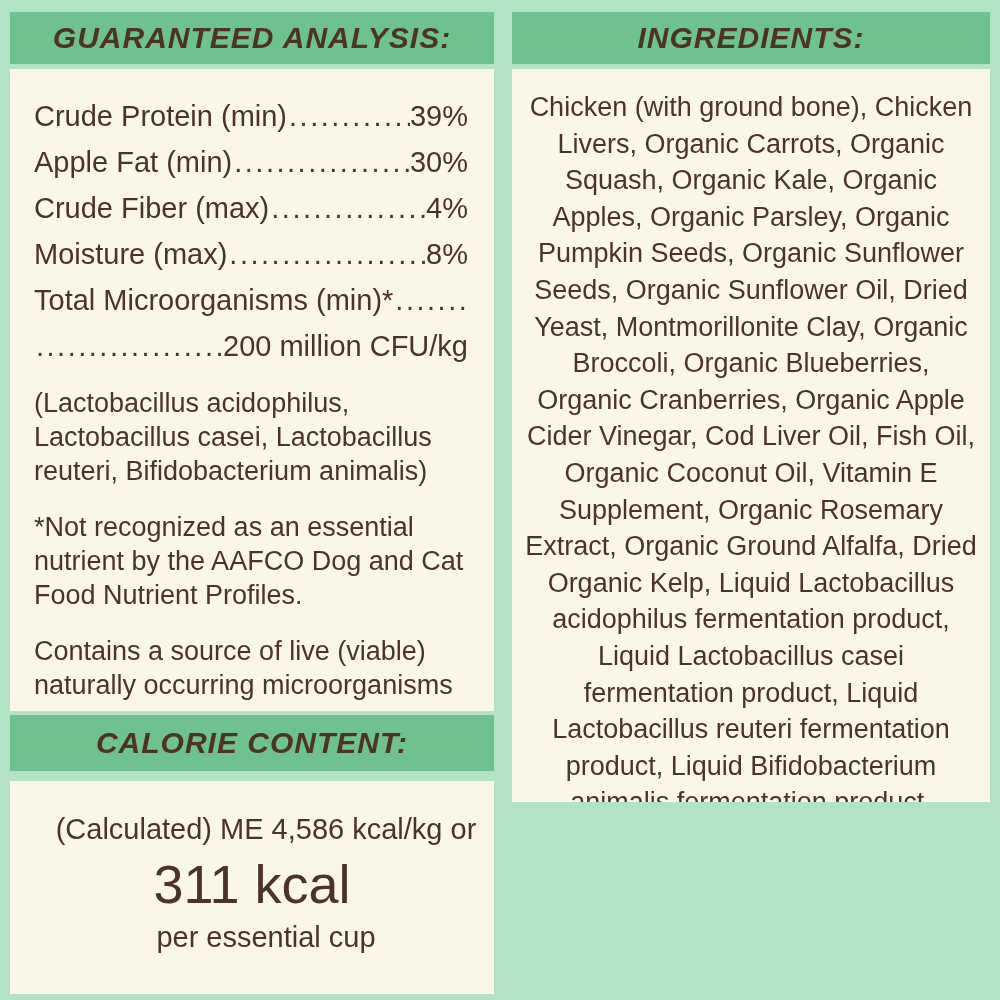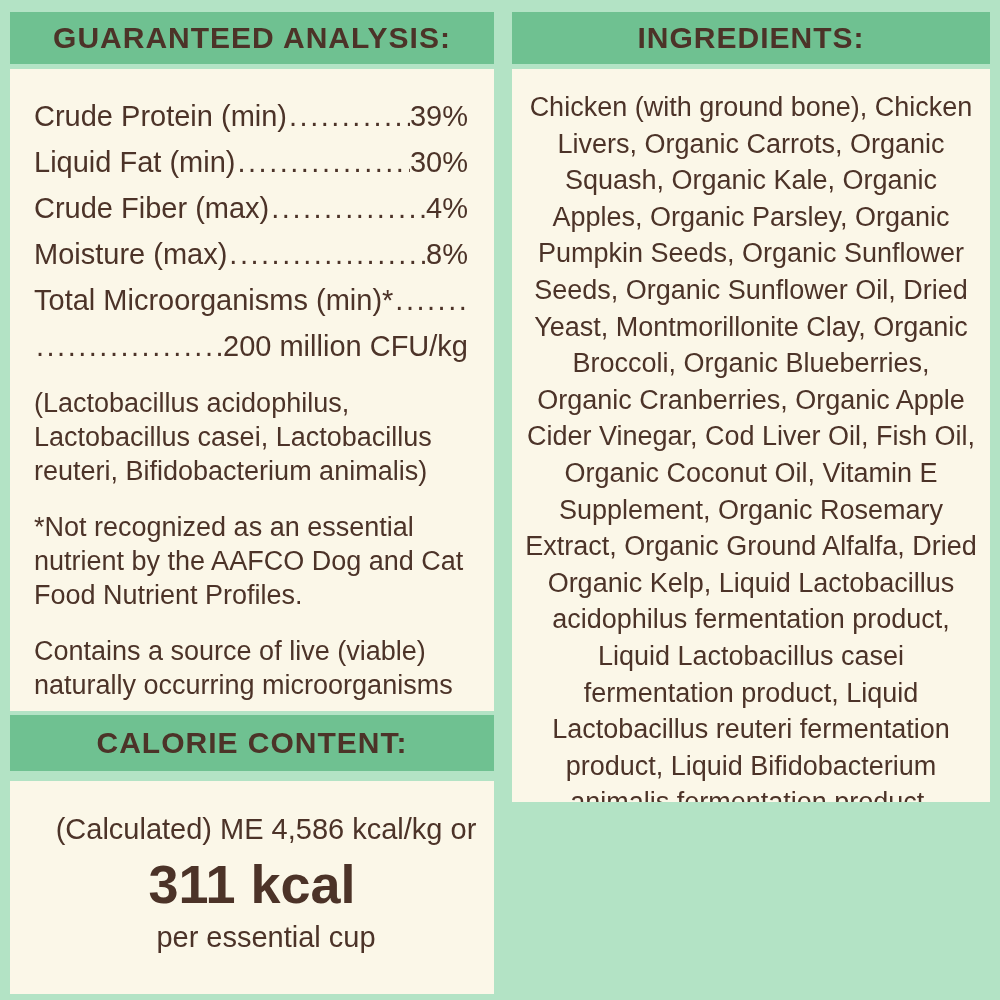--- a/index.html
+++ b/index.html
@@ -22,20 +22,21 @@
   .col-left  { left: 10px;  width: 484px; }
   .col-right { left: 512px; width: 478px; }
 
   .band {
     background: var(--band);
     height: 52px;
     display: flex; align-items: center; justify-content: center;
     font-weight: bold; font-size: 30px; letter-spacing: 1px;
     margin-bottom: 5px;
     flex: none;
+    font-style: italic;
   }
   .band-calorie { height: 56px; }
 
   .panel { background: var(--panel); flex: none; }
   .panel-analysis {
     height: 642px;
     padding: 30px 26px 0 24px;
     margin-bottom: 4px;
     overflow: hidden;
   }
@@ -64,41 +65,41 @@
   .ga-label, .ga-value { white-space: nowrap; }
   .ga-dots {
     flex: 1 1 0; min-width: 0;
     overflow: hidden; white-space: nowrap;
     letter-spacing: 2.5px;
     padding: 0 2px;
   }
   .ga-note { font-size: 27px; line-height: 34px; margin: 22px 0 0 0; }
 
   .cal-line { font-size: 29px; line-height: 36px; padding-left: 28px; }
-  .cal-value { font-size: 54px; line-height: 58px; font-weight: bold; margin: 8px 0 6px 0; }
+  .cal-value { font-size: 54px; line-height: 58px; font-weight: normal; margin: 8px 0 6px 0; }
 </style>
 </head>
 <body>
 
 <div class="col col-left">
 
   <div class="band">
     <span>GUARANTEED ANALYSIS:</span>
   </div>
 
   <div class="panel panel-analysis">
 
     <div class="ga-row">
       <span class="ga-label">Crude Protein (min)</span>
       <span class="ga-dots">................................................................</span>
       <span class="ga-value">39%</span>
     </div>
 
     <div class="ga-row">
-      <span class="ga-label">Liquid Fat (min)</span>
+      <span class="ga-label">Apple Fat (min)</span>
       <span class="ga-dots">................................................................</span>
       <span class="ga-value">30%</span>
     </div>
 
     <div class="ga-row">
       <span class="ga-label">Crude Fiber (max)</span>
       <span class="ga-dots">................................................................</span>
       <span class="ga-value">4%</span>
     </div>
 

